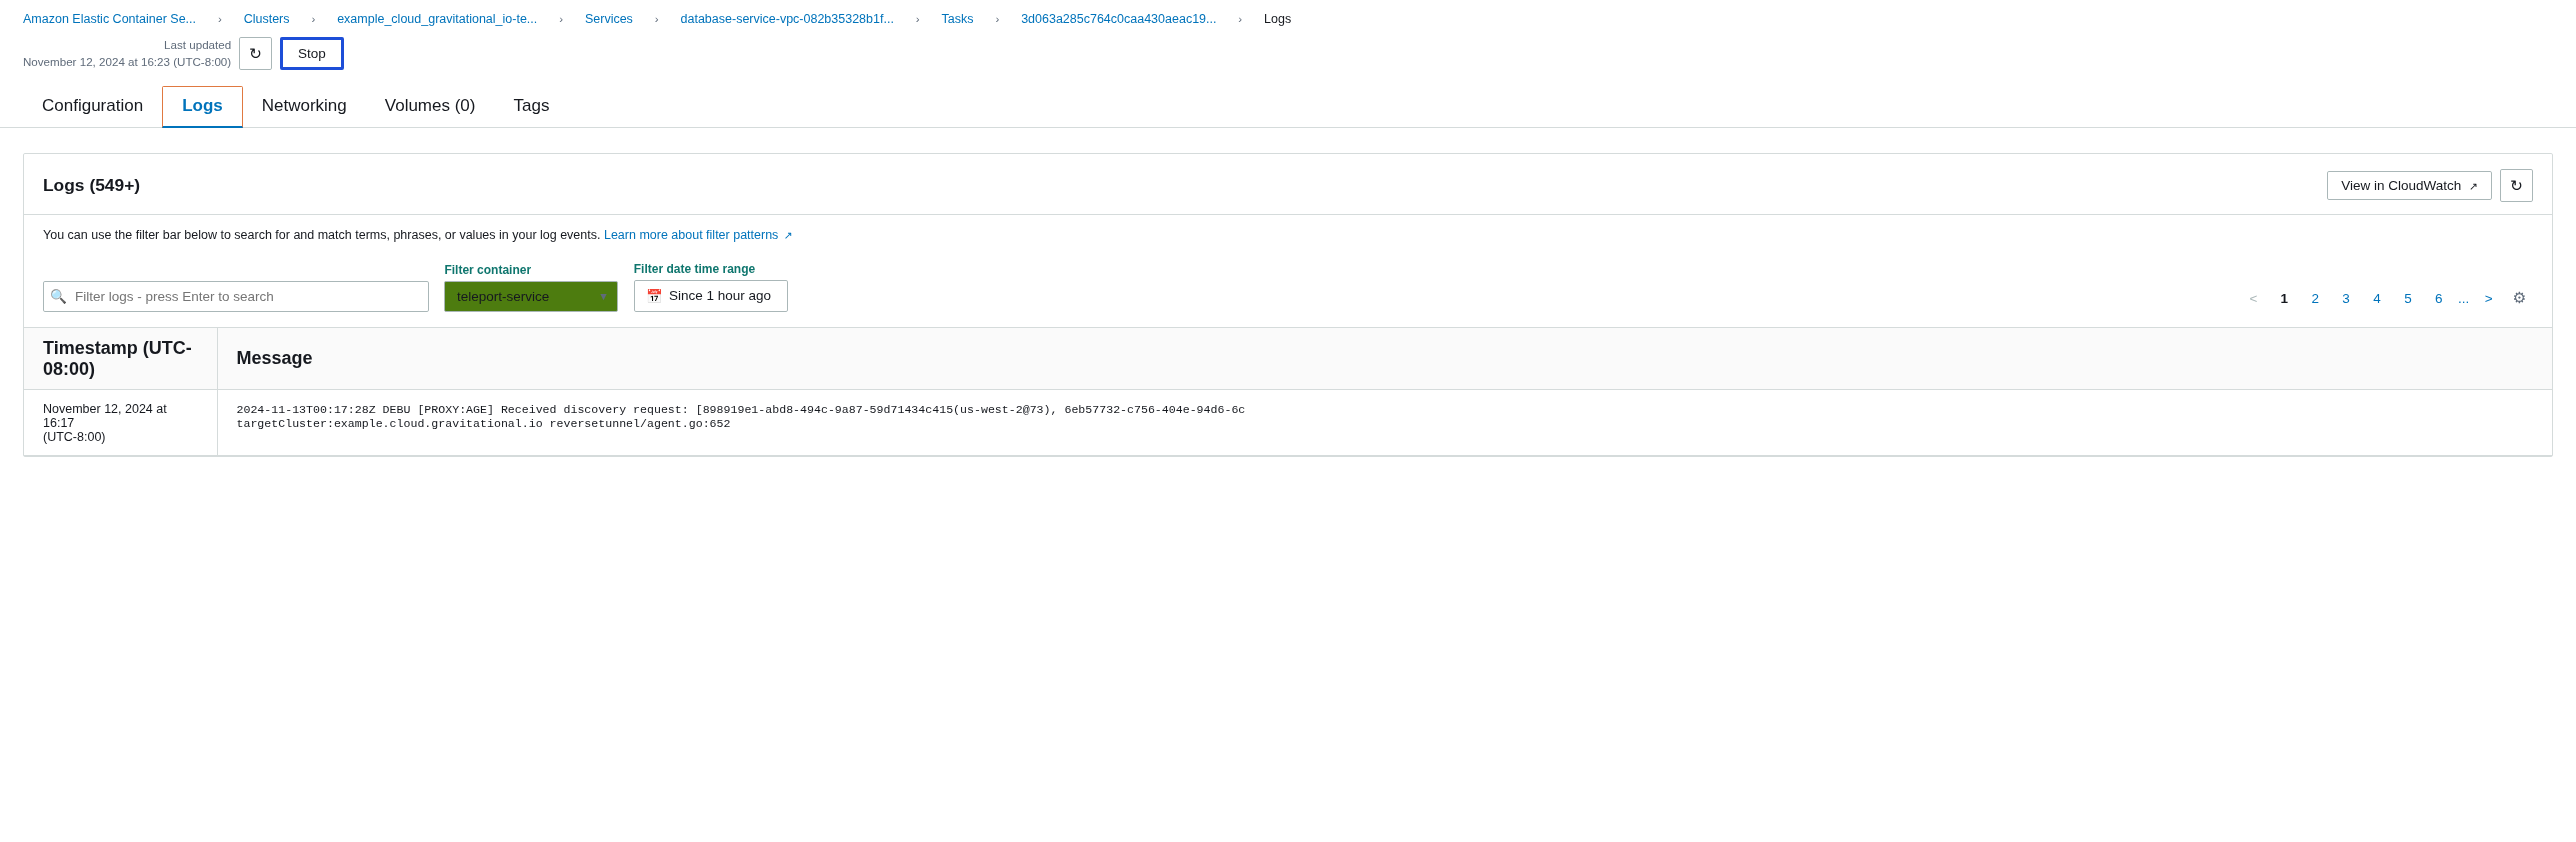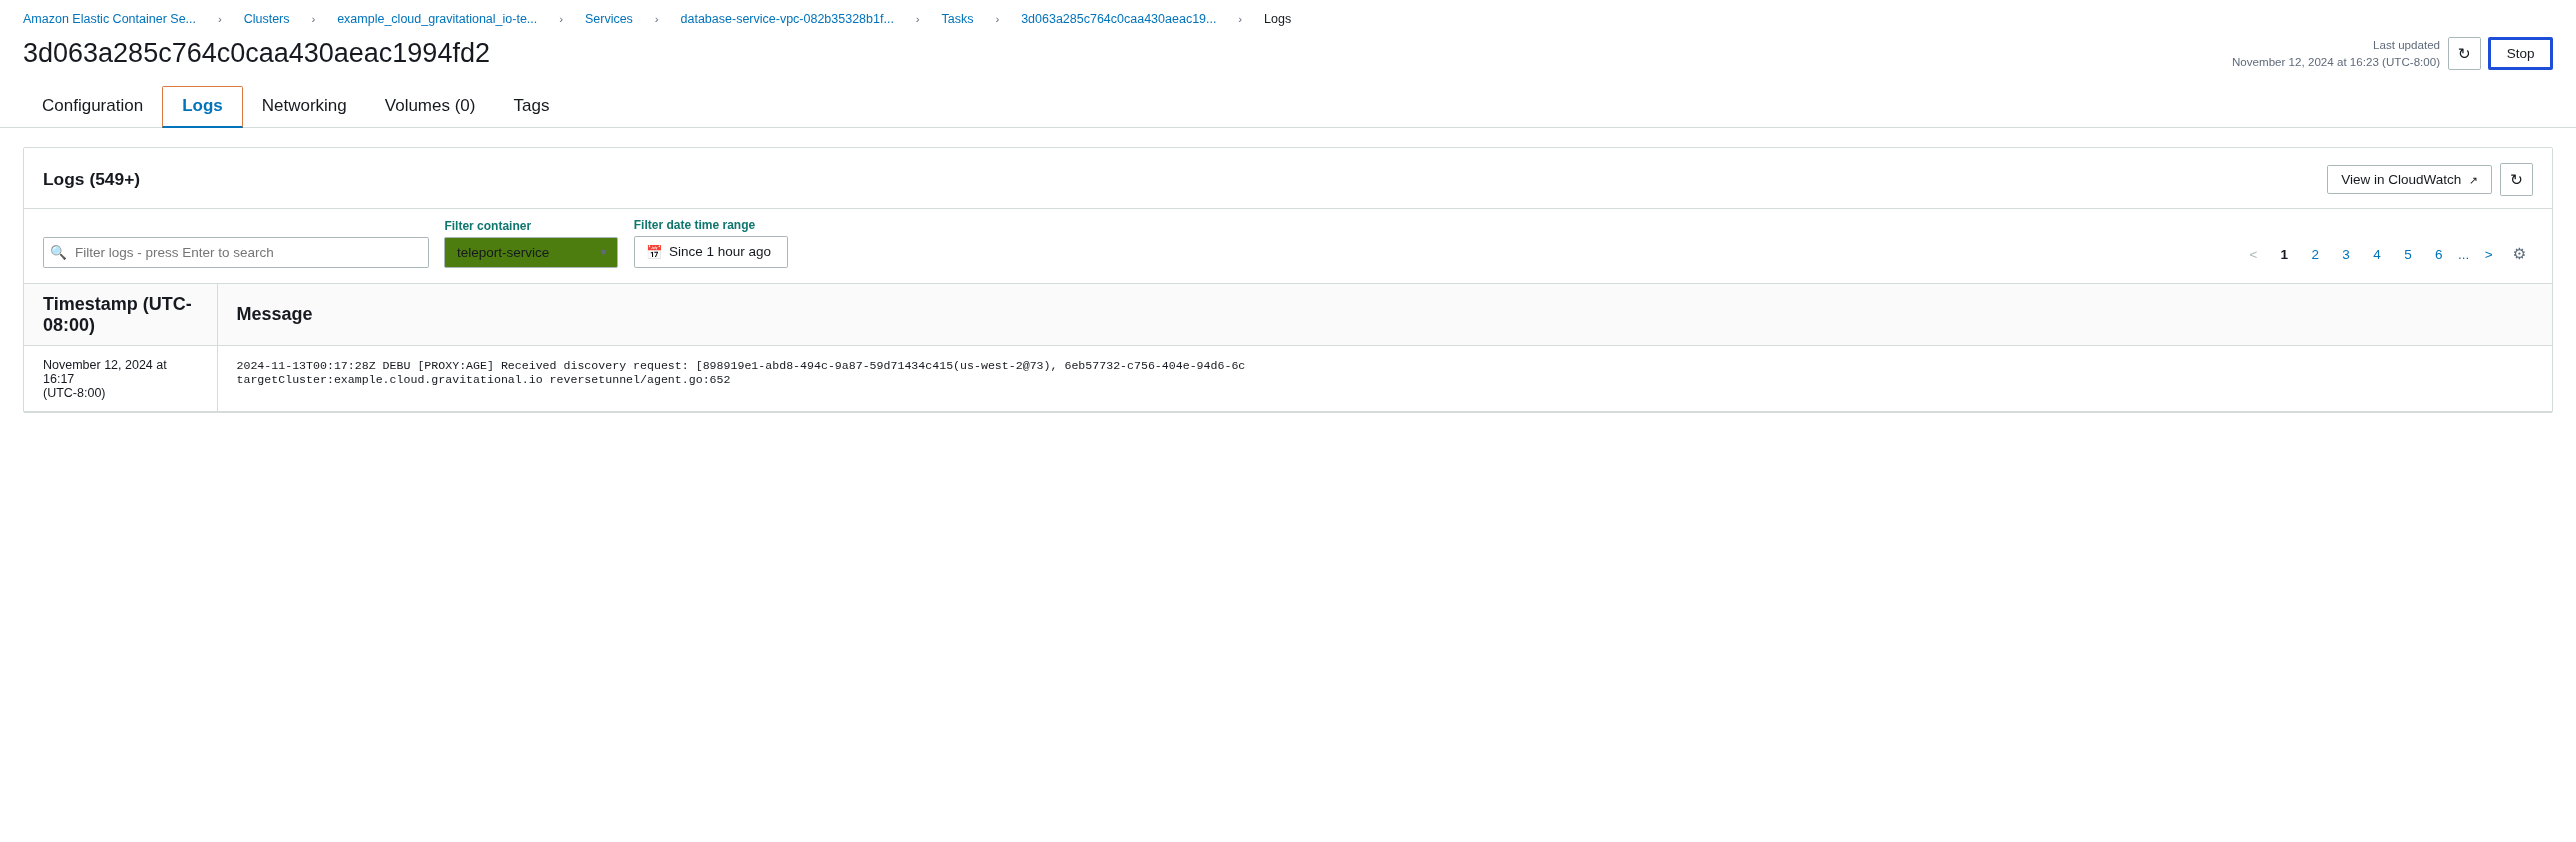--- a/index.html
+++ b/index.html
@@ -117,21 +117,21 @@
     }
 
     
     .content-area {
       background: #fff;
       padding: 0;
     }
 
     
     .logs-panel {
-      margin: 19px 23px;
+      margin: 25px 23px;
       border: 1px solid #d5dbdb;
       border-radius: 1.9px;
       background: #fff;
     }
     .logs-header {
       display: flex;
       align-items: center;
       justify-content: space-between;
       padding: 15.4px 19px 11.6px 19px;
       border-bottom: 1px solid #d5dbdb;
@@ -359,21 +359,20 @@
     <a href="#">database-service-vpc-082b35328b1f...</a>
     <span class="breadcrumb-separator">›</span>
     <a href="#">Tasks</a>
     <span class="breadcrumb-separator">›</span>
     <a href="#">3d063a285c764c0caa430aeac19...</a>
     <span class="breadcrumb-separator">›</span>
     <span class="breadcrumb-current">Logs</span>
   </nav>
 
   <div class="page-header">
-    <h1 class="page-title">3d063a285c764c0caa430aeac1994fd2</h1>
     <div class="header-actions">
       <div class="last-updated-text">
         <span>Last updated</span><br>
         <span>November 12, 2024 at 16:23 (UTC-8:00)</span>
       </div>
       <button class="btn-icon" title="Refresh">
         <span>↻</span>
       </button>
       <button class="btn-stop">
         <span>Stop</span>
@@ -402,20 +401,27 @@
           <button class="btn-cloudwatch">
             <span>View in CloudWatch</span>
             <span class="ext-link-icon">↗</span>
           </button>
           <button class="btn-icon">
             <span>↻</span>
           </button>
         </div>
       </div>
 
+      <div class="logs-description">
+        <span>You can use the filter bar below to search for and match terms, phrases, or values in your log events.</span>
+        <a href="#">
+          <span>Learn more about filter patterns</span>
+          <span class="ext-link-icon">↗</span>
+        </a>
+      </div>
 
       <div class="filter-row">
 
         <div class="filter-search">
           <div class="search-wrapper">
             <span class="search-icon-inner">🔍</span>
             <input type="text" placeholder="Filter logs - press Enter to search" style="">
           </div>
         </div>
 

